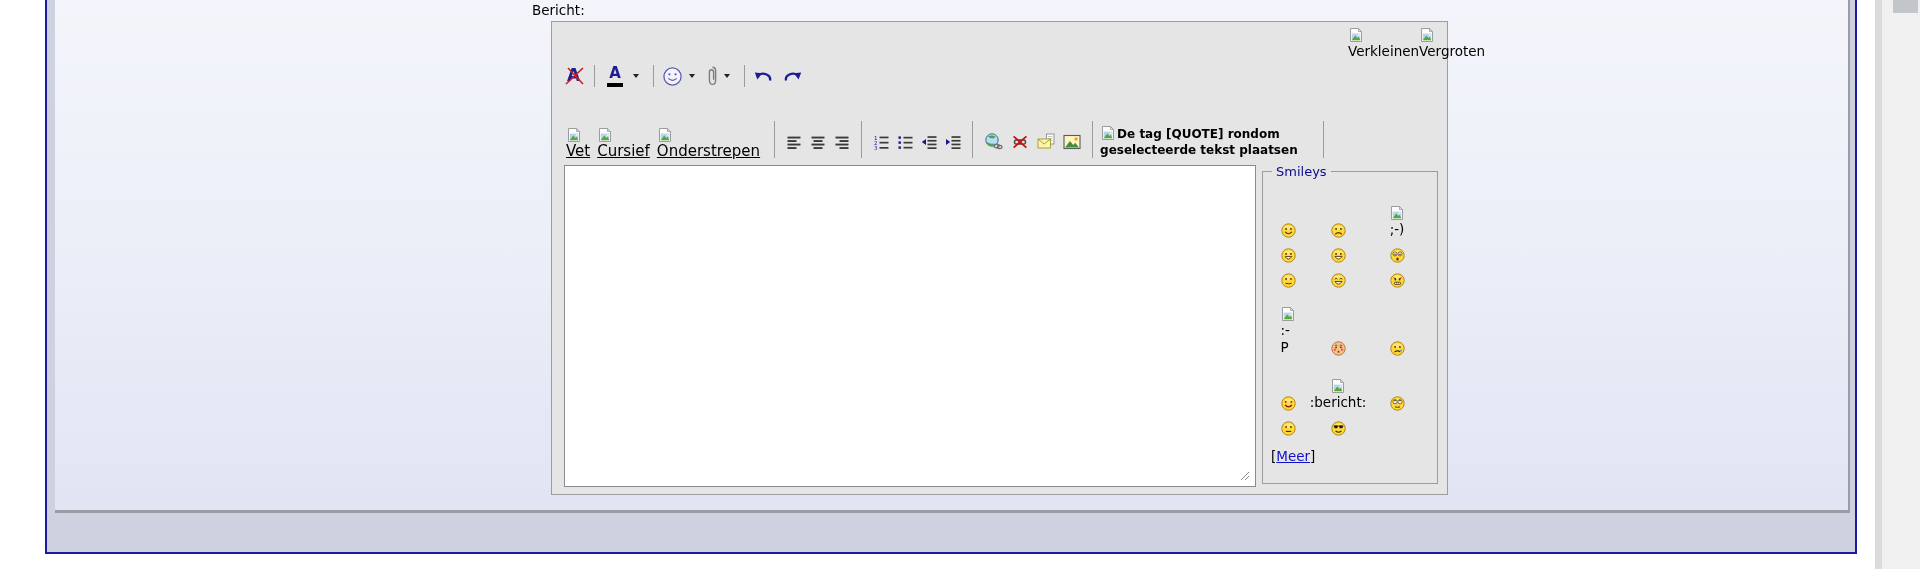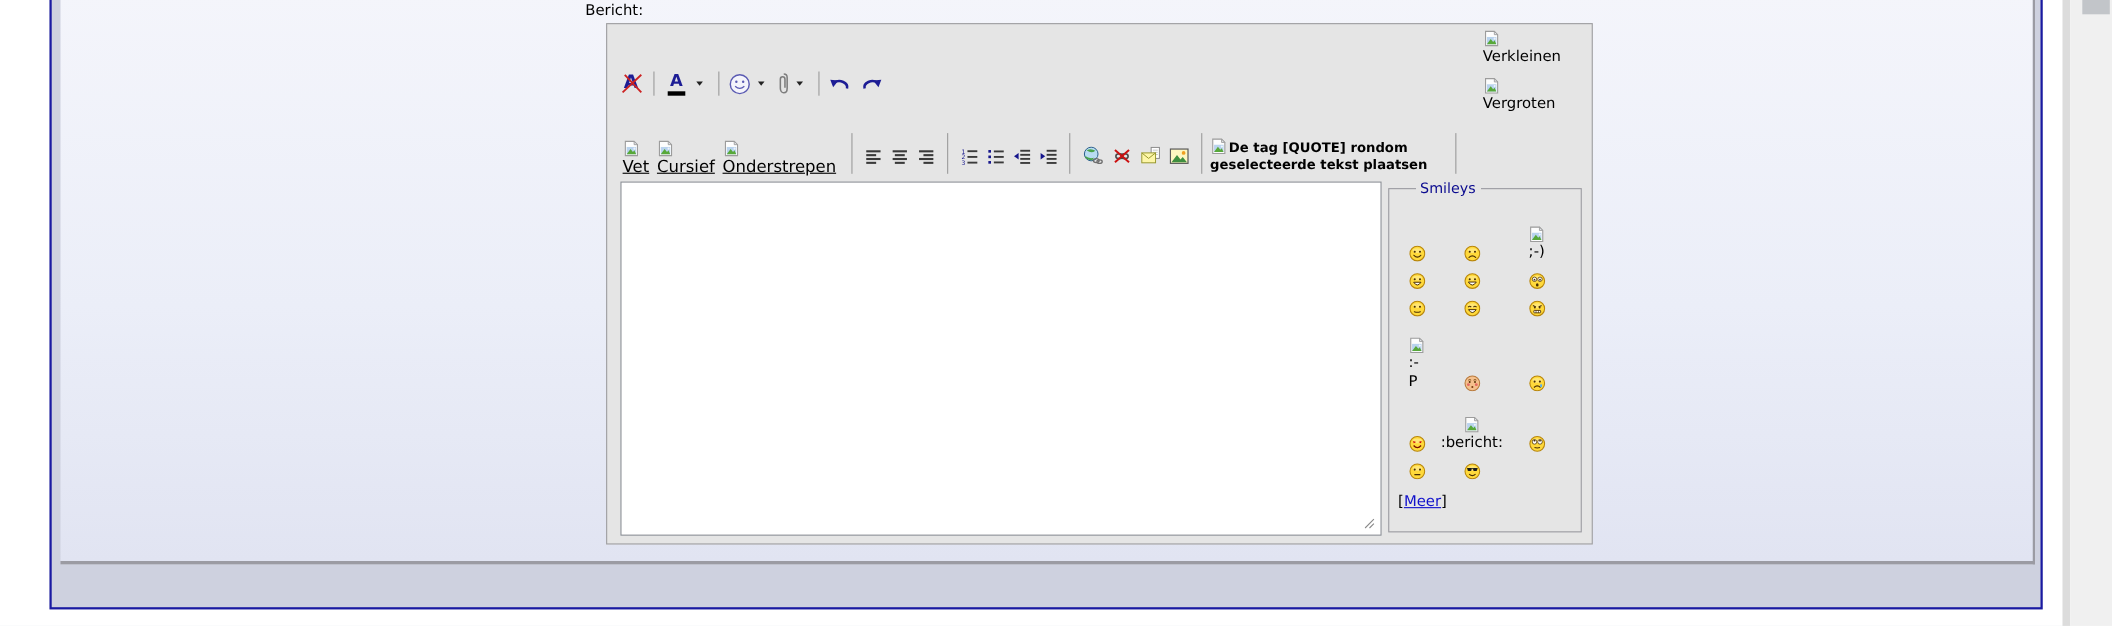--- a/index.html
+++ b/index.html
@@ -36,21 +36,21 @@
   .sep1{width:1px;height:22px;background:#9b9b9b;margin:0 8px;}
   .caret{width:0;height:0;border-left:3.5px solid transparent;border-right:3.5px solid transparent;border-top:4px solid #222;margin:0 6px 0 6px;}
   .rf{position:relative;width:22px;height:24px;}
   .rfA{position:absolute;left:3px;top:1px;font-weight:bold;font-size:17px;color:#1d1d95;}
   .rfX{position:absolute;left:0;top:0;}
   .fc{display:inline-flex;flex-direction:column;align-items:center;width:24px;}
   .fcA{font-weight:bold;font-size:15px;line-height:15px;color:#1d1d95;}
   .fcBar{width:16px;height:4px;background:#000;margin-top:2px;}
 
   
-  .resize-col{position:absolute;left:796px;top:5px;display:flex;flex-direction:column;}
+  .resize-col{position:absolute;left:796px;top:5px;display:flex;flex-direction:row;}
   .rs-item{display:flex;flex-direction:column;align-items:flex-start;height:43px;cursor:pointer;}
   .rs-item .lbl{font-size:13.5px;line-height:16px;}
 
   
   .toolbar2{position:absolute;left:14px;top:96px;height:42px;display:flex;align-items:flex-end;}
   .sep2{width:1px;height:37px;background:#9b9b9b;margin:0 7px;align-self:center;}
   .img-btn{display:flex;flex-direction:column;align-items:flex-start;margin-right:7px;cursor:pointer;}
   .img-btn .lbl{font-size:15px;line-height:17px;text-decoration:underline;}
   .ibtn{margin:0 4px 10px 4px;cursor:pointer;display:inline-flex;}
   .quote-btn{width:216px;font-size:12px;line-height:16px;margin-bottom:2px;cursor:pointer;font-weight:bold;}
@@ -67,21 +67,21 @@
     border:1px solid #878b92;background:#fff;resize:none;outline:none;
     font-family:"DejaVu Sans","Liberation Sans",sans-serif;font-size:13px;
   }
   .grip{position:absolute;right:2px;bottom:2px;width:10px;height:10px;pointer-events:none;}
 
   
   .smileys-fs{
     position:absolute;left:710px;top:142px;width:166px;height:318px;
     border:1px solid #9a9aa0;margin:0;padding:0 4px;box-sizing:content-box;
   }
-  .smileys-fs legend{font-size:13px;color:#0b0b8f;padding:0 4px;margin-left:20px;}
+  .smileys-fs legend{font-size:13px;color:#0b0b8f;padding:0 4px;margin-left:5px;}
   .sm-grid{padding-top:14px;}
   .sm-row{display:flex;align-items:flex-end;margin-top:10px;}
   .sm-row:first-child{margin-top:12px;}
   .sm-row:nth-child(4){margin-top:18px;}
   .sm-row:nth-child(5){margin-top:22px;}
   .sm-cell{display:flex;flex-direction:column;align-items:center;justify-content:flex-end;cursor:pointer;}
   .sm-cell.col1{width:42px;}
   .sm-cell.col2{width:58px;}
   .sm-cell.col3{width:60px;}
   .sm-alt{font-size:13.5px;line-height:17px;color:#000;}

